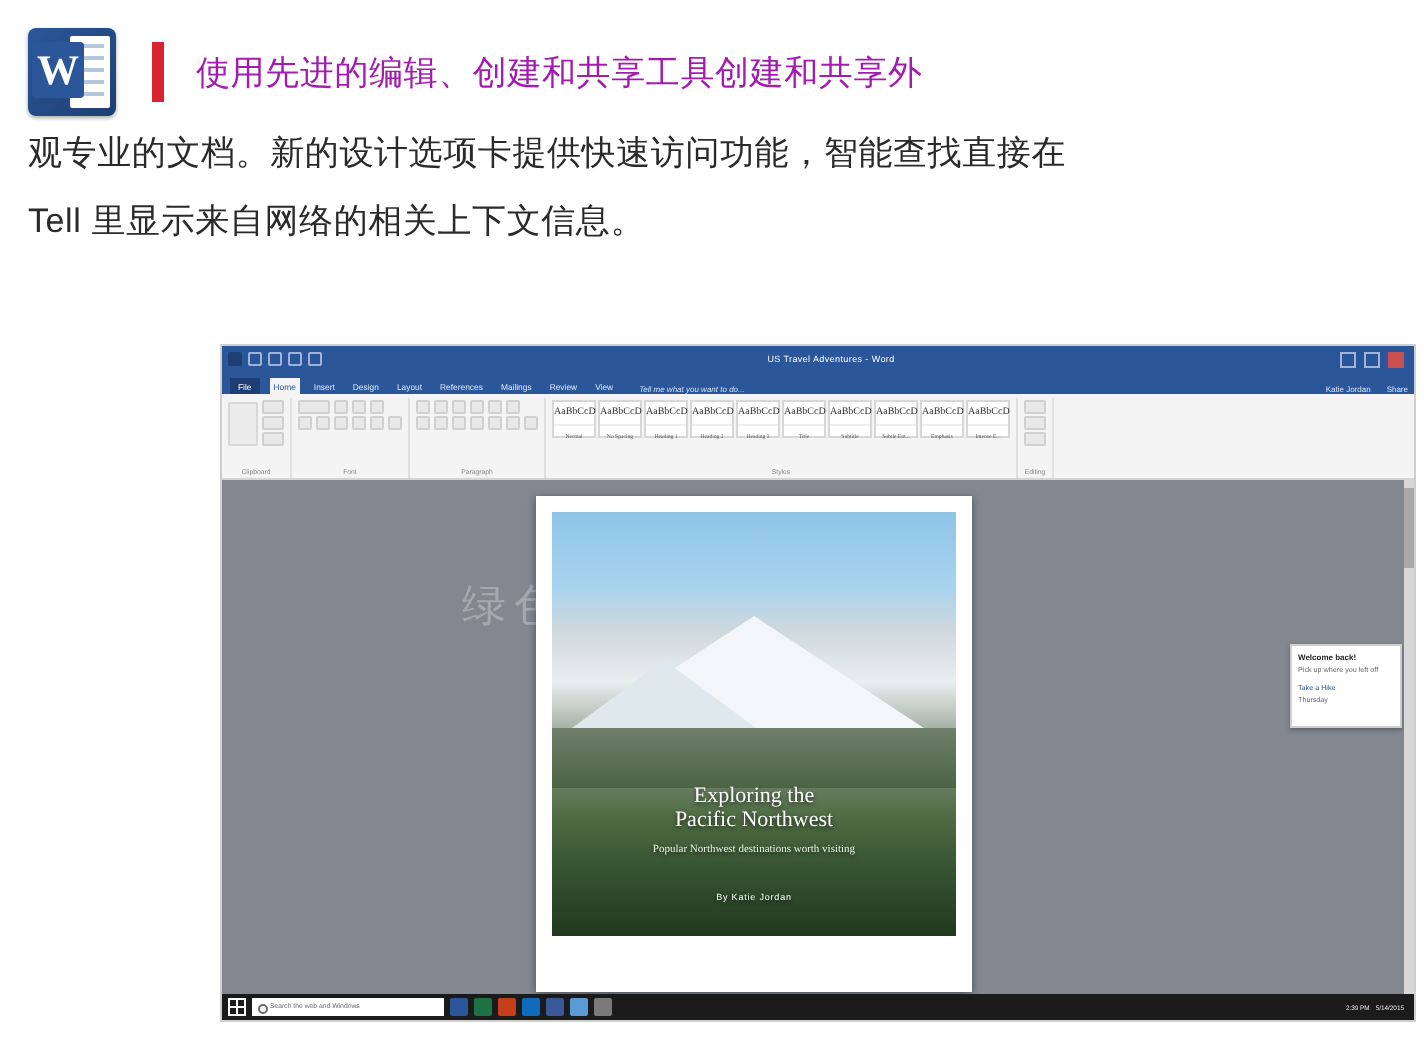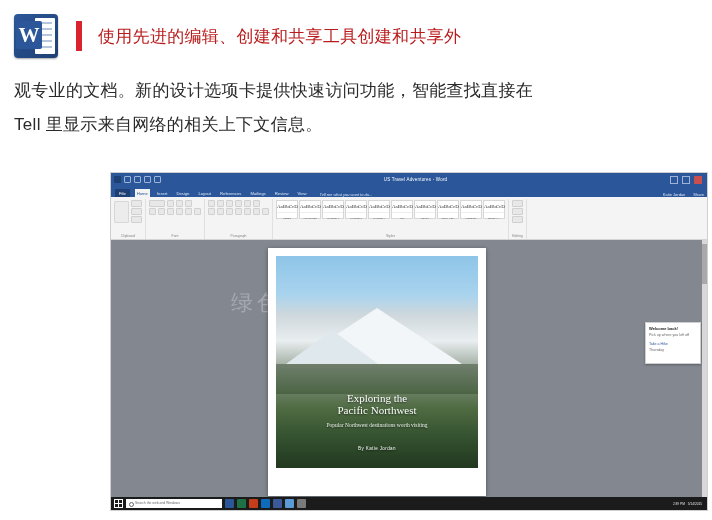--- a/index.html
+++ b/index.html
@@ -84,25 +84,25 @@
     flex: 0 0 auto;
   }
   .intro-text {
     font-size: 17px;
     color: #2a2a2a;
     line-height: 34px;
     letter-spacing: 0.3px;
   }
   .intro-inline {
     font-size: 17px;
-    color: #b91c1c;
+    color: #a21caf;
     letter-spacing: 0.3px;
   }
   .intro-body {
-    margin-top: 16px;
+    margin-top: 2px;
   }
 
   
   .shot {
     position: absolute;
     left: 110px;
     top: 172px;
     width: 596px;
     height: 337px;
     background: #f1f1f1;

